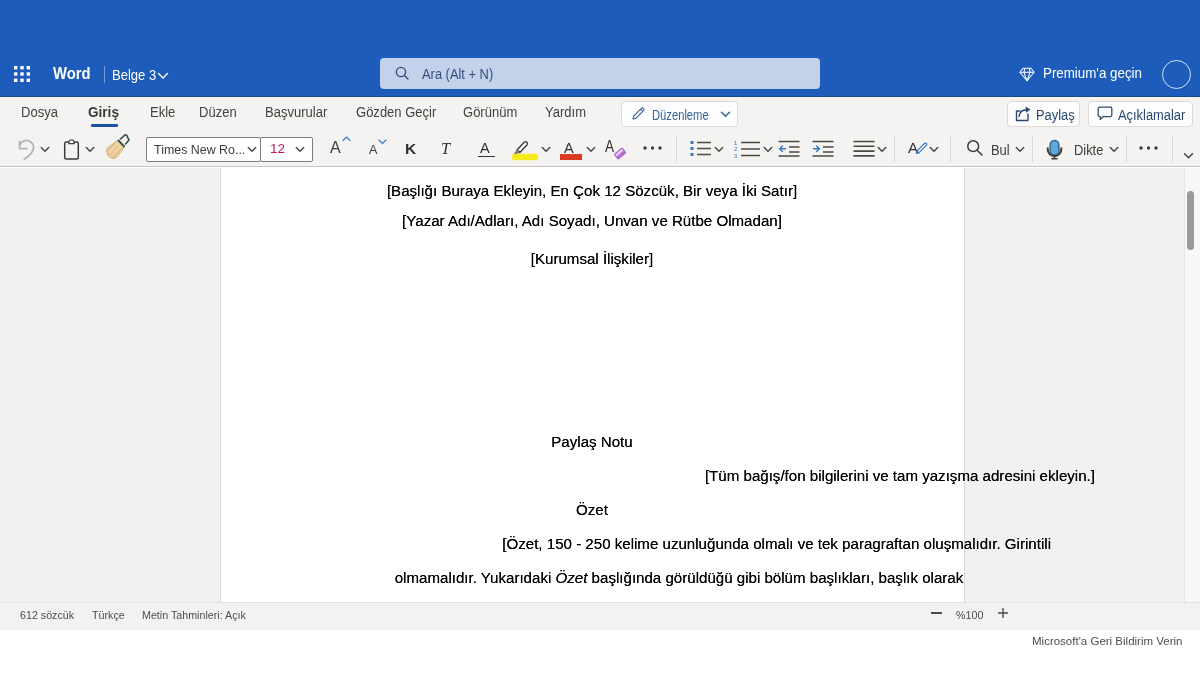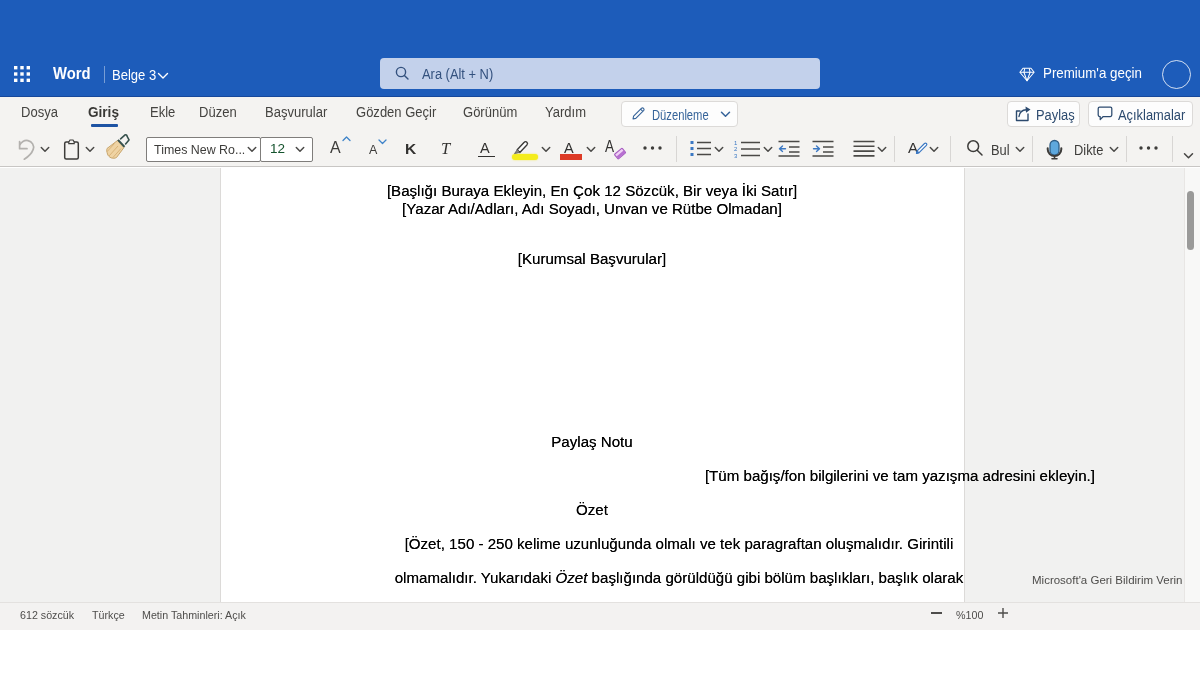--- a/index.html
+++ b/index.html
@@ -107,21 +107,21 @@
   <path d="M13 5.9 L19.5 12.9" stroke="#37514d" stroke-width="2.1"></path>
   <path d="M15.6 4.8 L19.8 1.1 M20.6 10 L24 5.9 M19.8 1.1 C20.8 0.4 22.1 1.1 22.1 2.4 L24 5.9" stroke="#37514d" stroke-width="1.6" fill="none" stroke-linecap="round"></path>
 </svg>
 
 <div class="abs" style="left:146px;top:137px;width:115px;height:25px;background:#fff;border:1px solid #7f7d7b;border-radius:2px"></div>
 <div class="abs sx" style="left:154px;top:142px;font-size:13.5px;color:#3d3c3a">Times New Ro...</div>
 <svg class="abs" style="left:247px;top:146px" width="10" height="8">
     <path class="chev" d="M1.3 1.5 L5 5.2 L8.7 1.5"></path>
   </svg>
 <div class="abs" style="left:260px;top:137px;width:53px;height:25px;background:#fff;border:1px solid #7f7d7b;border-radius:2px"></div>
-<div class="abs" style="left:270px;top:141px;font-size:13.5px;color:#14532d">12</div>
+<div class="abs" style="left:270px;top:141px;font-size:13.5px;color:#be185d">12</div>
 <svg class="abs" style="left:295px;top:146px" width="10" height="8">
     <path class="chev" d="M1.3 1.5 L5 5.2 L8.7 1.5"></path>
   </svg>
 
 <div class="ibtn" style="left:330px;top:139px;font-size:16px">A</div>
 <svg class="abs" style="left:342px;top:136px" width="9" height="6">
     <path d="M1 4.5 L4.5 1 L8 4.5" stroke="#3e83c9" stroke-width="1.3" fill="none" stroke-linecap="round" stroke-linejoin="round"></path>
   </svg>
 <div class="ibtn" style="left:369px;top:143px;font-size:12.5px">A</div>
 <svg class="abs" style="left:378px;top:139px" width="9" height="6">
@@ -235,32 +235,32 @@
     <circle cx="3" cy="3" r="1.7" fill="#3d3c3a"></circle>
     <circle cx="10.5" cy="3" r="1.7" fill="#3d3c3a"></circle>
     <circle cx="18" cy="3" r="1.7" fill="#3d3c3a"></circle>
   </svg>
 <div class="sep" style="left:1172px"></div>
 <svg class="abs" style="left:1183px;top:152px" width="11" height="9">
     <path d="M1.5 1.8 L5.5 5.8 L9.5 1.8" stroke="#454442" stroke-width="1.5" fill="none" stroke-linecap="round" stroke-linejoin="round"></path>
   </svg>
 
 <div class="serifline" style="top:182px">[Başlığı Buraya Ekleyin, En Çok 12 Sözcük, Bir veya İki Satır]</div>
-<div class="serifline" style="top:200px">[Yazar Adı/Adları, Adı Soyadı, Unvan ve Rütbe Olmadan]</div>
-<div class="serifline" style="top:250px">[Kurumsal Başvurular]</div>
+<div class="serifline" style="top:212px">[Yazar Adı/Adları, Adı Soyadı, Unvan ve Rütbe Olmadan]</div>
+<div class="serifline" style="top:250px">[Kurumsal İlişkiler]</div>
 <div class="serifline" style="top:433px">Paylaş Notu</div>
 <div class="serifline" style="top:467px;text-align:right;left:351px">[Tüm bağış/fon bilgilerini ve tam yazışma adresini ekleyin.]</div>
 <div class="serifline" style="top:501px">Özet</div>
-<div class="serifline" style="top:535px;text-align:center;left:307px">[Özet, 150 - 250 kelime uzunluğunda olmalı ve tek paragraftan oluşmalıdır. Girintili</div>
+<div class="serifline" style="top:535px;text-align:right;left:307px">[Özet, 150 - 250 kelime uzunluğunda olmalı ve tek paragraftan oluşmalıdır. Girintili</div>
 <div class="serifline" style="top:569px;text-align:center;left:307px">olmamalıdır. Yukarıdaki <i>Özet</i> başlığında görüldüğü gibi bölüm başlıkları, başlık olarak</div>
 
 <div class="abs" style="left:1184px;top:168px;width:16px;height:434px;background:#f8f8f7;border-left:1px solid #e8e6e4"></div>
 <div class="abs" style="left:1187px;top:191px;width:7px;height:59px;background:#9a9a99;border-radius:4px"></div>
 
 <div class="stext" style="left:20px;top:609px">612 sözcük</div>
 <div class="stext" style="left:92px;top:609px">Türkçe</div>
 <div class="stext" style="left:142px;top:609px">Metin Tahminleri: Açık</div>
 <div class="abs" style="left:931px;top:612px;width:11px;height:1.6px;background:#4e4d4b"></div>
 <div class="stext" style="left:956px;top:609px">%100</div>
 <svg class="abs" style="left:997px;top:607px" width="12" height="12">
     <path d="M6 1 L6 11 M1 6 L11 6" stroke="#4e4d4b" stroke-width="1.4"></path>
   </svg>
-<div class="stext" style="left:1032px;top:574px;transform:none">Microsoft'a Geri Bildirim Verin</div>
+<div class="stext" style="left:1032px;top:635px;transform:none">Microsoft'a Geri Bildirim Verin</div>
 
 </body></html>

